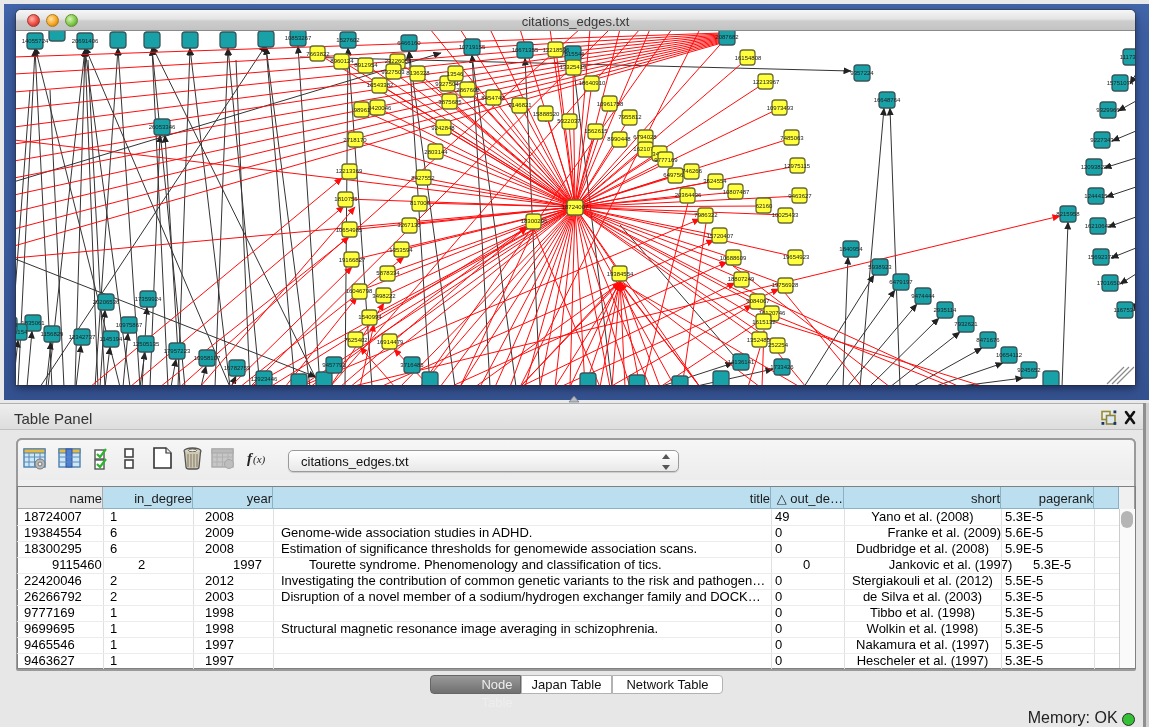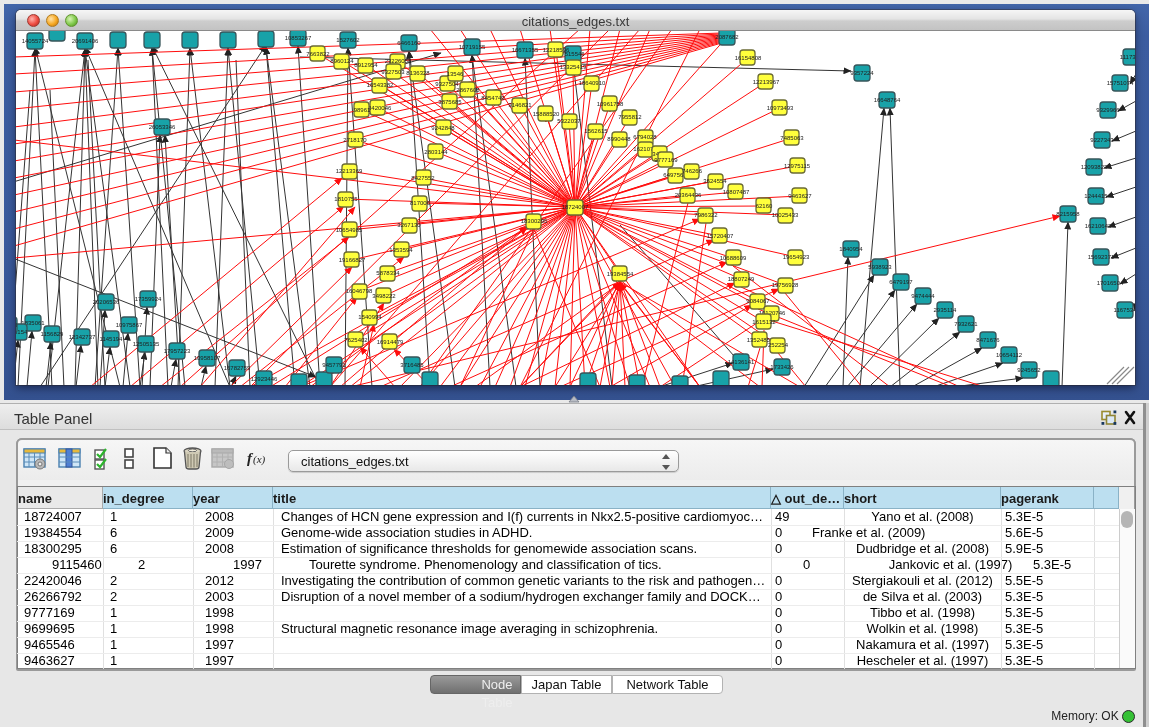--- a/index.html
+++ b/index.html
@@ -12,29 +12,29 @@
   border-bottom:1px solid #8a8a8a; }
 #titlebar .t { position:absolute; width:100%; text-align:center; top:4px; font-size:13px; color:#3a3a3a; }
 .tl { position:absolute; top:3.5px; width:13px; height:13px; border-radius:50%; }
 #tphead { position:absolute; left:0; top:403px; width:1149px; height:27px;
   background:linear-gradient(180deg,#eeeeee,#dddddd); border-top:1px solid #b0b0b0; border-bottom:1px solid #c0c0c0; }
 #tphead .t { position:absolute; left:14px; top:6px; font-size:15px; color:#333; }
 #tpbody { position:absolute; left:0; top:430px; width:1149px; height:297px; background:#e7e7e7; }
 #innerpanel { position:absolute; left:16px; top:438px; width:1120px; height:233px;
   background:#f0f0f0; border:2px solid #9a9a9a; border-radius:6px 6px 2px 2px; }
 #thdr { position:absolute; left:17px; top:486px; height:23px; font-size:13px; color:#1a1a1a; }
-.hc { position:absolute; top:0; height:23px; line-height:23px; text-align:left;
-  background:#bcdff0; border:1px solid #8ab2c6; border-left:none;font-weight:bold; }
+.hc { position:absolute; top:0; height:23px; line-height:23px; text-align:right;
+  background:#bcdff0; border:1px solid #8ab2c6; border-left:none; }
 .hc.gray { background:#e9e9e9; border:1px solid #aaa; }
 .row { position:absolute; height:16px; line-height:16px; font-size:13px; color:#000; white-space:nowrap; }
 .cell { position:absolute; overflow:hidden; }
 #tabs { position:absolute; top:675px; left:430px; height:19px; }
 .seg { position:absolute; top:0; height:19px; line-height:18px; font-size:13px; text-align:center;
   border:1px solid #b2b2b2; background:#fff; color:#111; }
-#memok { position:absolute; top:709px; right:14px; font-size:12px; color:#222; }
+#memok { position:absolute; top:709px; right:14px; font-size:16px; color:#222; }
 </style></head>
 <body>
 <div id="desk"></div>
 <div id="win">
   <div id="titlebar">
     <div class="tl" style="left:10.5px;background:radial-gradient(circle at 4px 4px,#ffb2ac,#ee4b40 55%,#a2271f);border:1px solid #9f3830;"></div>
     <div class="tl" style="left:29.5px;background:radial-gradient(circle at 4px 4px,#ffe2a8,#f6a821 55%,#b26a0a);border:1px solid #b0791d;"></div>
     <div class="tl" style="left:48.5px;background:radial-gradient(circle at 4px 4px,#d8f3b4,#7fc94a 55%,#4d8a1e);border:1px solid #61922e;"></div>
     <div class="t">citations_edges.txt</div>
   </div>
@@ -644,32 +644,31 @@
 <div class="hc " style="left:176px;width:80px;">year</div>
 <div class="hc " style="left:256px;width:498px;">title</div>
 <div class="hc " style="left:754px;width:73px;">△ out_de…</div>
 <div class="hc " style="left:827px;width:157px;">short</div>
 <div class="hc " style="left:984px;width:93px;">pagerank</div>
 </div>
 <div class="row" style="left:0;top:509px;width:1149px;">
     <span class="cell" style="left:24px;width:78px;">18724007</span>
     <span class="cell" style="left:110px;width:80px;">1</span>
     <span class="cell" style="left:205px;width:66px;">2008</span>
-    <span class="cell" style="left:281px;width:487px;">Changes of HCN gene expression and I(f) currents in Nkx2.5-positive cardiomyoc…</span>
     <span class="cell" style="left:775px;width:66px;">49</span>
     <span class="cell" style="left:844px;width:157px;text-align:center;">Yano et al. (2008)</span>
     <span class="cell" style="left:1005px;width:88px;">5.3E-5</span>
   </div>
 <div class="row" style="left:0;top:525px;width:1149px;">
     <span class="cell" style="left:24px;width:78px;">19384554</span>
     <span class="cell" style="left:110px;width:80px;">6</span>
     <span class="cell" style="left:205px;width:66px;">2009</span>
     <span class="cell" style="left:281px;width:487px;">Genome-wide association studies in ADHD.</span>
     <span class="cell" style="left:775px;width:66px;">0</span>
-    <span class="cell" style="left:812px;width:157px;text-align:left;">Franke et al. (2009)</span>
+    <span class="cell" style="left:844px;width:157px;text-align:right;">Franke et al. (2009)</span>
     <span class="cell" style="left:1005px;width:88px;">5.6E-5</span>
   </div>
 <div class="row" style="left:0;top:541px;width:1149px;">
     <span class="cell" style="left:24px;width:78px;">18300295</span>
     <span class="cell" style="left:110px;width:80px;">6</span>
     <span class="cell" style="left:205px;width:66px;">2008</span>
     <span class="cell" style="left:281px;width:487px;">Estimation of significance thresholds for genomewide association scans.</span>
     <span class="cell" style="left:775px;width:66px;">0</span>
     <span class="cell" style="left:844px;width:157px;text-align:center;">Dudbridge et al. (2008)</span>
     <span class="cell" style="left:1005px;width:88px;">5.9E-5</span>

